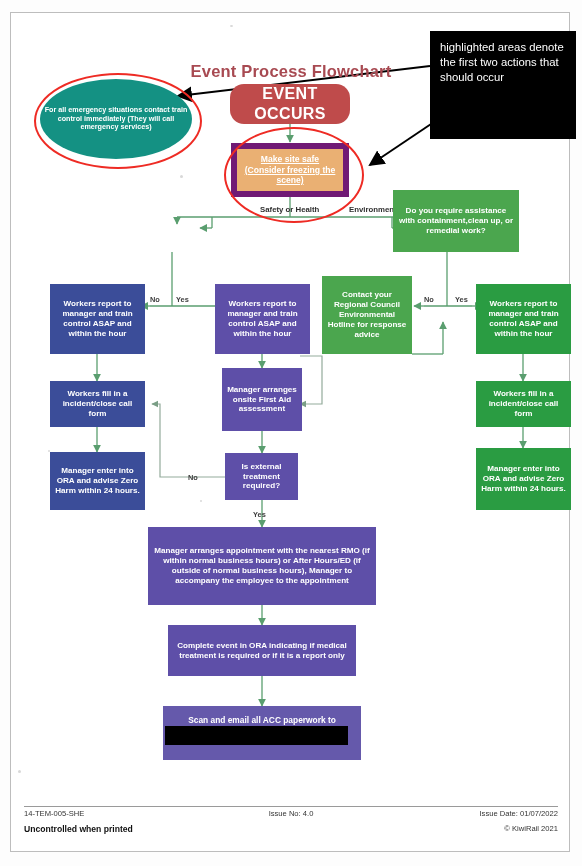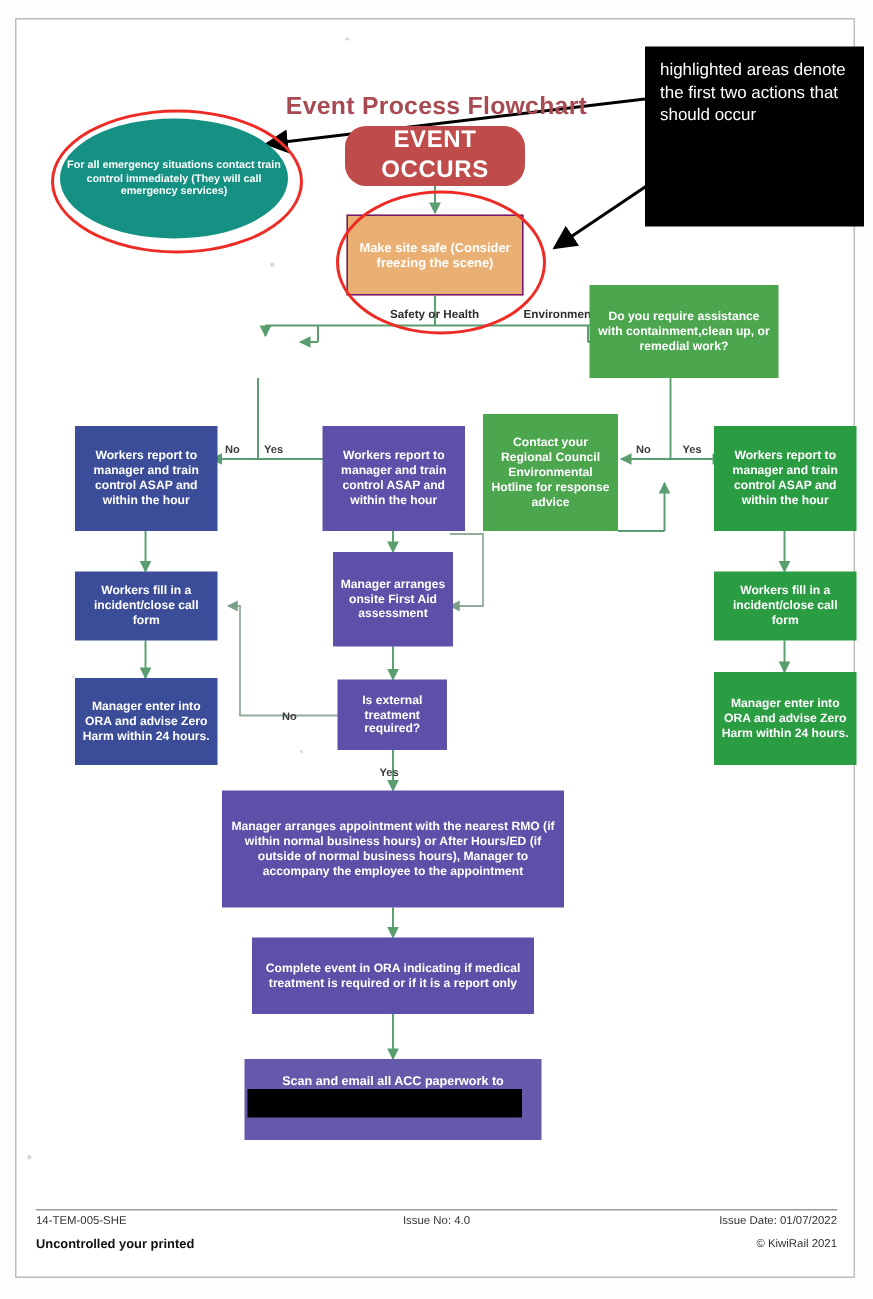--- a/index.html
+++ b/index.html
@@ -21,37 +21,37 @@
     font-size:16.5px;font-weight:bold;color:#a84a52;letter-spacing:.2px;margin-top:28px;
   }
   .node{
     position:absolute;box-sizing:border-box;color:#ffffff;
     display:flex;align-items:center;justify-content:center;text-align:center;
     line-height:1.22;padding:3px 4px;
   }
   .node span{display:block;width:100%;}
   .terminator{border-radius:14px;background:#bf4b4b;font-size:16px;font-weight:bold;letter-spacing:.4px;}
   .ellipse{border-radius:50%;background:#149183;font-size:7.2px;font-weight:bold;}
-  .orange{background:#eab073;font-size:8.6px;font-weight:bold;border:1px solid #701a75;}
+  .orange{background:#eab073;font-size:8.6px;font-weight:bold;border:6px solid #701a75;text-decoration:underline;}
   .grey{background:#4b4f54;font-size:8.2px;font-weight:bold;}
   .green{background:#4ba64e;font-size:8.1px;font-weight:bold;}
   .green-dk{background:#2a9c42;font-size:8.1px;font-weight:bold;}
   .blue{background:#3b4d99;font-size:8.1px;font-weight:bold;}
   .purple{background:#5e4fa8;font-size:8.1px;font-weight:bold;}
   .purple-lt{background:#6559ab;font-size:8.4px;font-weight:bold;}
 
   .edge-label{
     position:absolute;font-size:7.4px;color:#3d3d3d;font-weight:bold;
     background:rgba(255,255,255,.0);white-space:nowrap;
   }
   .branch-label{
     position:absolute;font-size:7.8px;color:#2f2f2f;font-weight:bold;white-space:nowrap;margin-left:44px;
   }
   .callout{
-    position:absolute;left:430px;top:31px;width:146px;height:120px;
+    position:absolute;left:430px;top:31px;width:146px;height:108px;
     background:#000000;color:#ffffff;box-sizing:border-box;
     padding:9px 8px 0 10px;font-size:11.3px;line-height:1.32;
   }
   .redaction{
     position:absolute;left:165px;top:726px;width:183px;height:19px;background:#000000;
   }
   .hl-circle{position:absolute;border:2px solid #ee2b24;border-radius:50%;}
 
   
   .footer{position:absolute;left:24px;top:806px;width:534px;}
@@ -241,17 +241,17 @@
   </div>
 
   <div class="footer">
     <div class="rule"></div>
     <div class="row">
       <div class="l">14-TEM-005-SHE</div>
       <div class="c">Issue No: 4.0</div>
       <div class="r">Issue Date: 01/07/2022</div>
     </div>
     <div class="row">
-      <div class="l bold">Uncontrolled your printed</div>
+      <div class="l bold">Uncontrolled when printed</div>
       <div class="r">© KiwiRail 2021</div>
     </div>
   </div>
 </div>
 
 </body></html>

